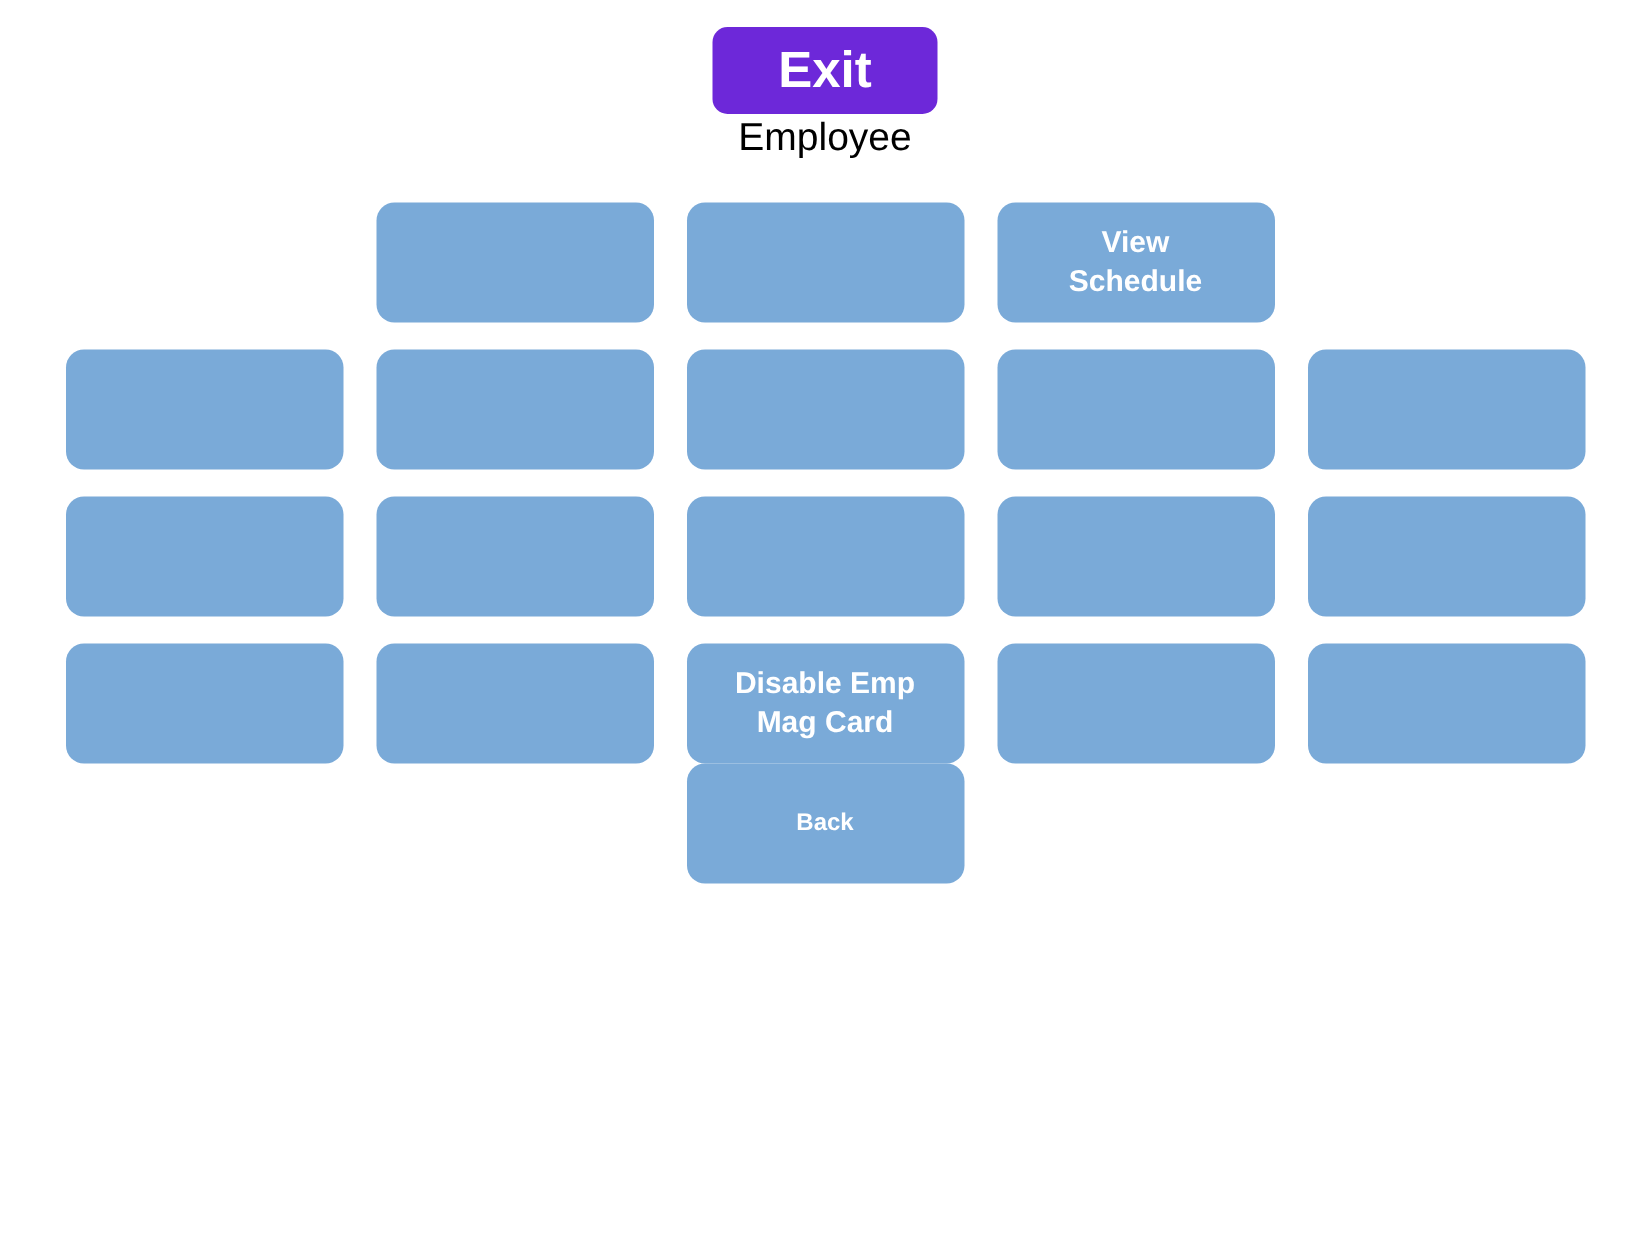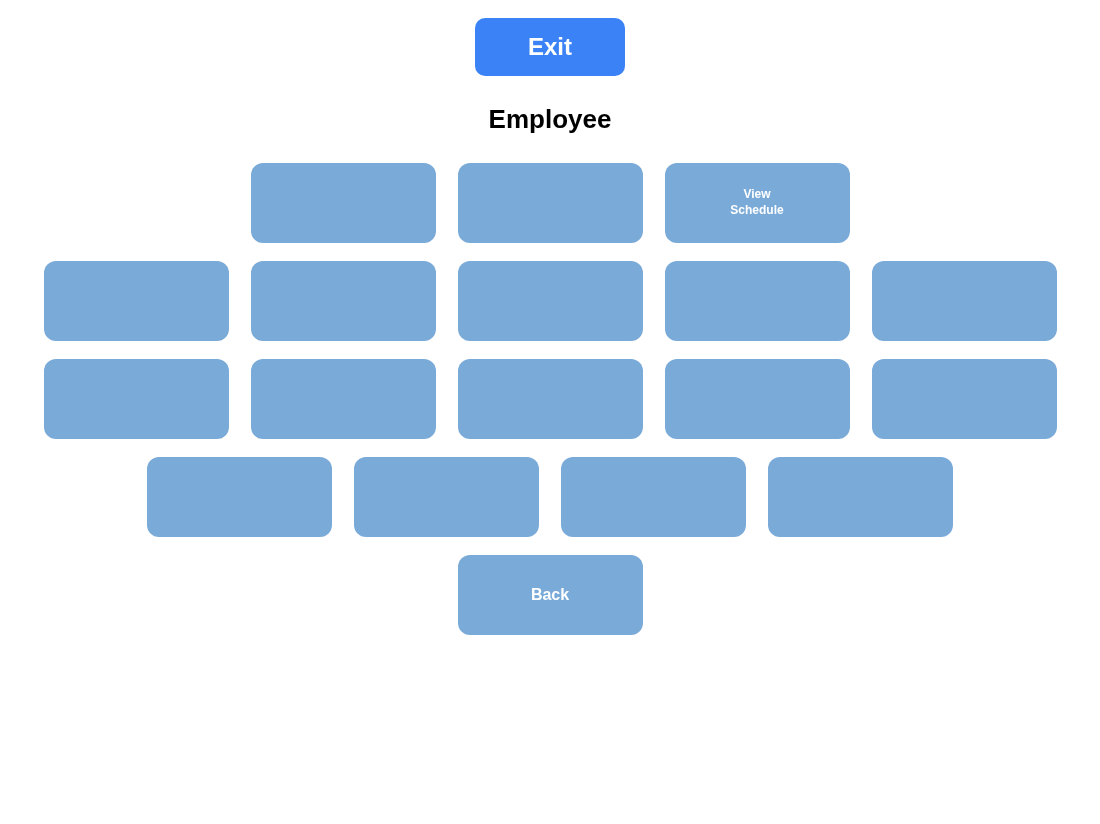--- a/index.html
+++ b/index.html
@@ -13,38 +13,37 @@
       height: 824px;
       background: #ffffff;
       font-family: Arial, sans-serif;
       display: flex;
       flex-direction: column;
       align-items: center;
       padding-top: 18px;
     }
 
     .exit-button {
-      background-color: #3b82f6;
+      background-color: #6d28d9;
       color: #ffffff;
       border: none;
       border-radius: 10px;
-      font-size: 24px;
+      font-size: 34px;
       font-weight: bold;
       width: 150px;
       height: 58px;
       cursor: pointer;
       display: flex;
       align-items: center;
       justify-content: center;
     }
 
     .page-title {
       font-size: 26px;
-      font-weight: bold;
-      margin-top: 28px;
+      font-weight: normal;
       margin-bottom: 28px;
     }
 
     .grid-container {
       display: flex;
       flex-direction: column;
       gap: 18px;
       align-items: center;
     }
 
@@ -54,21 +53,21 @@
       gap: 22px;
     }
 
     .grid-btn {
       background-color: #7aaad8;
       border: none;
       border-radius: 12px;
       width: 185px;
       height: 80px;
       color: #ffffff;
-      font-size: 12px;
+      font-size: 20px;
       font-weight: 600;
       cursor: pointer;
       display: flex;
       align-items: center;
       justify-content: center;
       text-align: center;
       line-height: 1.3;
     }
 
     .back-button {
@@ -77,21 +76,20 @@
       border: none;
       border-radius: 12px;
       font-size: 16px;
       font-weight: 600;
       width: 185px;
       height: 80px;
       cursor: pointer;
       display: flex;
       align-items: center;
       justify-content: center;
-      margin-top: 18px;
     }
   </style>
 </head>
 <body>
 
 <button class="exit-button">Exit</button>
 
 <div class="page-title">Employee</div>
 
 <div class="grid-container">
@@ -114,18 +112,19 @@
     <button class="grid-btn"></button>
     <button class="grid-btn"></button>
     <button class="grid-btn"></button>
     <button class="grid-btn"></button>
     <button class="grid-btn"></button>
   </div>
 
   <div class="grid-row">
     <button class="grid-btn"></button>
     <button class="grid-btn"></button>
+    <button class="grid-btn">Disable Emp<br>Mag Card</button>
     <button class="grid-btn"></button>
     <button class="grid-btn"></button>
   </div>
 </div>
 
 <button class="back-button">Back</button>
 
 </body></html>

